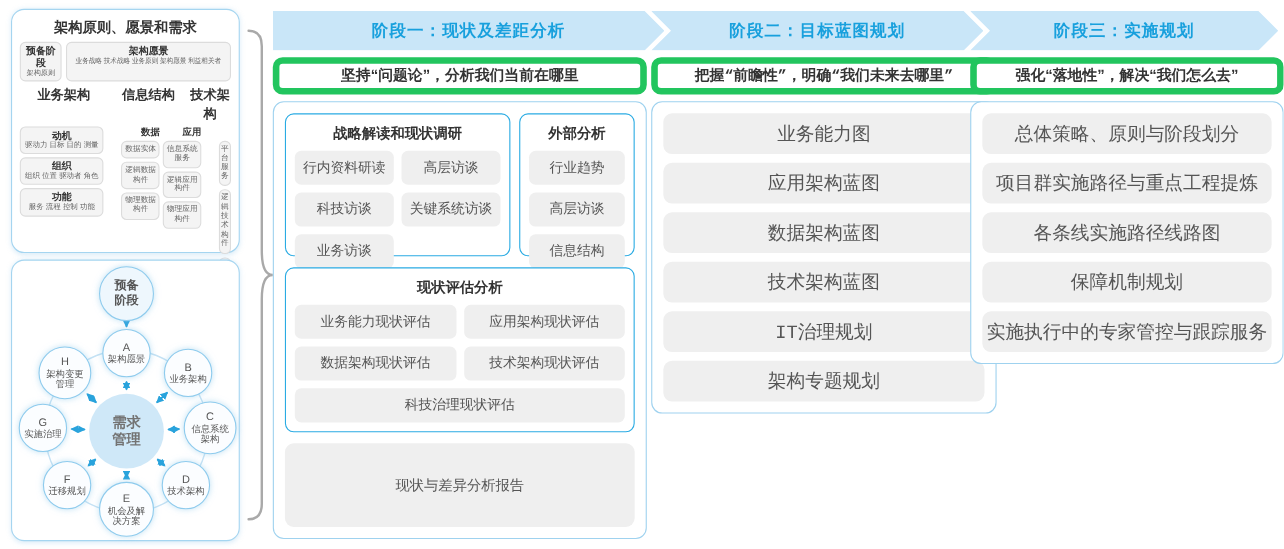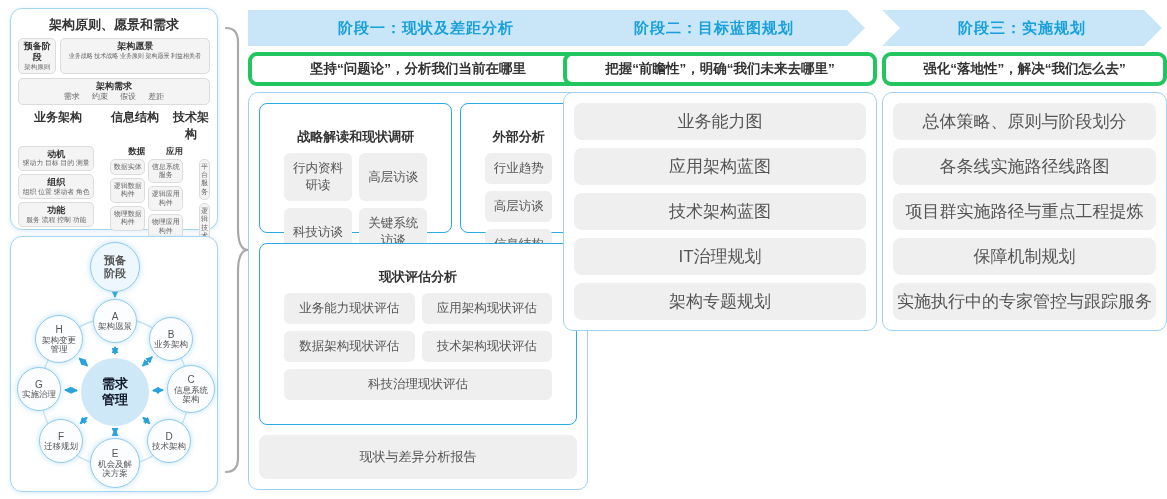--- a/index.html
+++ b/index.html
@@ -49,46 +49,46 @@
     position: absolute; border-radius: 50%; background: #fbfdff;
     border: 1.2px solid #8ecbed; box-shadow: 0 0 6px rgba(140,200,235,.55);
     display: flex; flex-direction: column; align-items: center; justify-content: center;
     text-align: center;
   }
   .adm-letter { font-size: 10px; color: #555; line-height: 1.15; }
   .adm-name { font-size: 8.5px; color: #555; line-height: 1.08; max-width: 38px; }
   .adm-prep { background: #eef7fd; }
   .adm-prep span { font-size: 11px; font-weight: bold; color: #555; width: 24px; line-height: 1.15; }
   .adm-center { background: #cfe8f8; border: none; box-shadow: none; }
-  .adm-center span { font-size: 13px; font-weight: bold; color: #0f172a; width: 28px; line-height: 1.25; }
+  .adm-center span { font-size: 13px; font-weight: bold; color: #737373; width: 28px; line-height: 1.25; }
   
   #brace { position: absolute; left: 222px; top: 26px; }
   
   .phase { position: absolute; top: 10px; overflow: visible; }
   #phase1 { left: 248px; width: 340px; }
-  #phase2 { left: 563px; width: 314px; }
+  #phase2 { left: 592px; width: 314px; font-family: Liberation Mono, monospace; }
   #phase3 { left: 882px; width: 285px; }
   .band {
     height: 36px; background: #c9e6f8; display: flex; align-items: center; justify-content: center;
     color: #18a0dd; font-weight: bold; font-size: 15px; letter-spacing: 1px; position: relative;
   }
   #phase1 .band { width: 356px; clip-path: polygon(0 0, calc(100% - 18px) 0, 100% 50%, calc(100% - 18px) 100%, 0 100%); }
   #phase2 .band { width: 302px; clip-path: polygon(0 0, calc(100% - 18px) 0, 100% 50%, calc(100% - 18px) 100%, 0 100%, 18px 50%); }
   #phase3 .band { width: 280px; clip-path: polygon(0 0, calc(100% - 18px) 0, 100% 50%, calc(100% - 18px) 100%, 0 100%, 18px 50%); }
   .subtitle {
-    margin-top: 6px; height: 34px; border: 4px solid #22c55e; border-radius: 9px; background: #fff;
+    margin-top: 6px; height: 34px; border: 6px solid #22c55e; border-radius: 9px; background: #fff;
     display: flex; align-items: center; justify-content: center;
     font-weight: bold; font-size: 13.5px; color: #333;
   }
   .pcontent {
     margin-top: 6px; height: 398px; border: 1.5px solid #9fd2ef; border-radius: 10px; background: #fff;
     padding: 10px; display: flex; flex-direction: column; gap: 10px;
   }
   .row-top { display: flex; gap: 8px; height: 130px; }
-  .bluebox { border: 1.5px solid #2aabe3; border-radius: 8px; padding: 24px; background: #fff; }
+  .bluebox { border: 1.5px solid #2aabe3; border-radius: 8px; padding: 8px; background: #fff; }
   .bluebox h4 { font-size: 13px; font-weight: bold; text-align: center; margin-bottom: 7px; color: #333; }
   .strategy { flex: 2.15; }
   .external { flex: 1; }
   .grid2 { display: grid; grid-template-columns: 1fr 1fr; gap: 7px; }
   .vlist { display: flex; flex-direction: column; gap: 7px; }
   .item {
     background: #efefef; border-radius: 6px; color: #555; font-size: 12.5px;
     display: flex; align-items: center; justify-content: center; text-align: center;
     padding: 7px 3px; min-height: 26px;
   }
@@ -108,24 +108,20 @@
   <div class="tl-title">架构原则、愿景和需求</div>
   <div class="tl-row1">
     <div class="gbox prep-box">
       <span class="t">预备阶段</span>
       <span class="s">架构原则</span>
     </div>
     <div class="gbox vision-box">
       <span class="t">架构愿景</span>
       <span class="s nowrapx">业务战略 技术战略 业务原则 架构愿景 利益相关者</span>
     </div>
-  </div>
-  <div class="gbox req-box">
-    <span class="t">架构需求</span>
-    <span class="s">需求 约束 假设 差距</span>
   </div>
   <div class="col-headers">
     <span class="ch-b">业务架构</span>
     <span class="ch-i">信息结构</span>
     <span class="ch-t">技术架构</span>
   </div>
   <div class="tl-cols">
     <div class="colA">
       <div class="gbox">
         <span class="t">动机</span>
@@ -283,29 +279,30 @@
     <div class="report">现状与差异分析报告</div>
   </div>
 </div>
 
 <div class="phase" id="phase2">
   <div class="band">阶段二：目标蓝图规划</div>
   <div class="subtitle">把握“前瞻性”，明确“我们未来去哪里”</div>
   <div class="pcontent vlist stack" style="gap:8px">
       <div class="item">业务能力图</div>
       <div class="item">应用架构蓝图</div>
+      <div class="item">数据架构蓝图</div>
       <div class="item">技术架构蓝图</div>
       <div class="item">IT治理规划</div>
       <div class="item">架构专题规划</div>
     </div>
 </div>
 
 <div class="phase" id="phase3">
   <div class="band">阶段三：实施规划</div>
   <div class="subtitle">强化“落地性”，解决“我们怎么去”</div>
   <div class="pcontent vlist stack stack-p3" style="gap:8px">
       <div class="item">总体策略、原则与阶段划分</div>
+      <div class="item">项目群实施路径与重点工程提炼</div>
       <div class="item">各条线实施路径线路图</div>
-      <div class="item">项目群实施路径与重点工程提炼</div>
       <div class="item">保障机制规划</div>
       <div class="item">实施执行中的专家管控与跟踪服务</div>
     </div>
 </div>
 
 </body></html>

